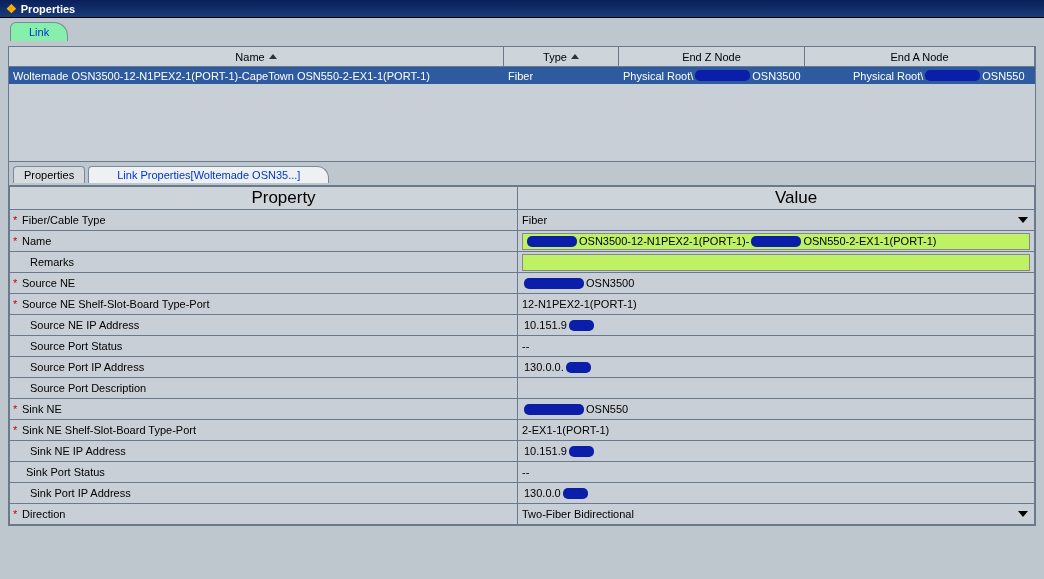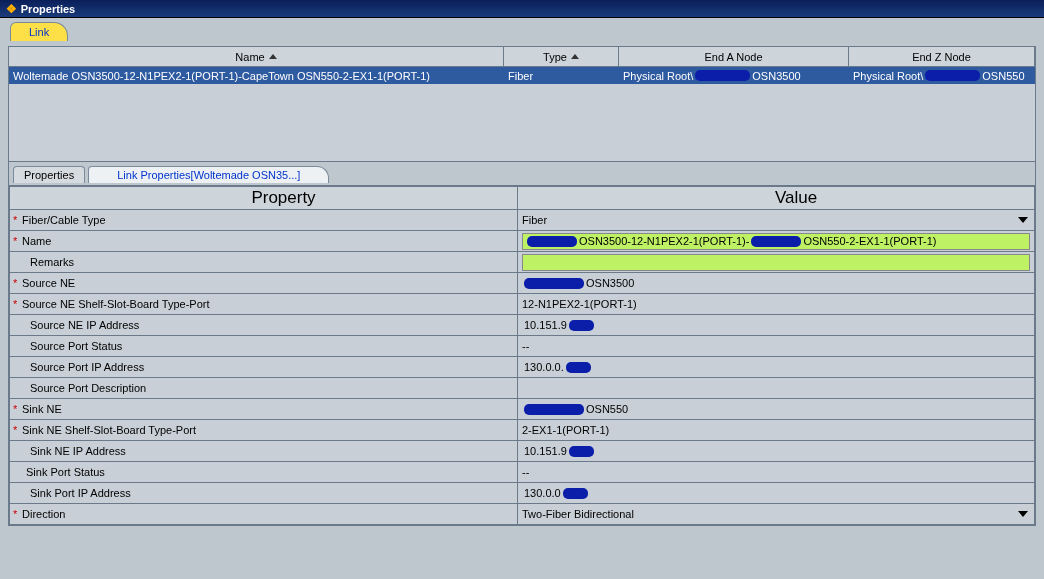--- a/index.html
+++ b/index.html
@@ -34,21 +34,21 @@
   .tab {
     display: inline-block;
     background: #d6dbe0;
     border: 1px solid #7a8a9a;
     border-bottom: none;
     border-radius: 6px 14px 0 0;
     padding: 3px 18px;
     font-size: 11px;
     position: relative;
   }
-  .tab.active { color: #0033cc; background: #fde047; }
+  .tab.active { color: #0033cc; background: #86efac; }
   .tab.active-small { color: #0033cc; background: #eef1f4; padding: 2px 28px; }
   .tab.inactive-small { color: #000; background: #d6dbe0; padding: 2px 10px; }
   .outer-box {
     margin: 0 8px;
     border: 1px solid #6b7a8a;
     background: #bec6ce;
   }
   .grid-area {
     height: 115px;
     border-bottom: 1px solid #6b7a8a;
@@ -182,25 +182,25 @@
   <div class="grid-area">
     <div class="grid-header">
       <div class="col c1">
         <span>Name</span>
         <span class="sort-arrow"></span>
       </div>
       <div class="col c2">
         <span>Type</span>
         <span class="sort-arrow"></span>
       </div>
+      <div class="col c4">
+        <span>End Z Node</span>
+      </div>
       <div class="col c3">
         <span>End A Node</span>
-      </div>
-      <div class="col c4">
-        <span>End Z Node</span>
       </div>
     </div>
     <div class="grid-row">
       <div class="cell c1">Woltemade OSN3500-12-N1PEX2-1(PORT-1)-CapeTown OSN550-2-EX1-1(PORT-1)</div>
       <div class="cell c2">Fiber</div>
       <div class="cell c3">
         <span>Physical Root\</span>
         <span class="redact" style="width:55px"></span>
         <span> OSN3500</span>
       </div>

